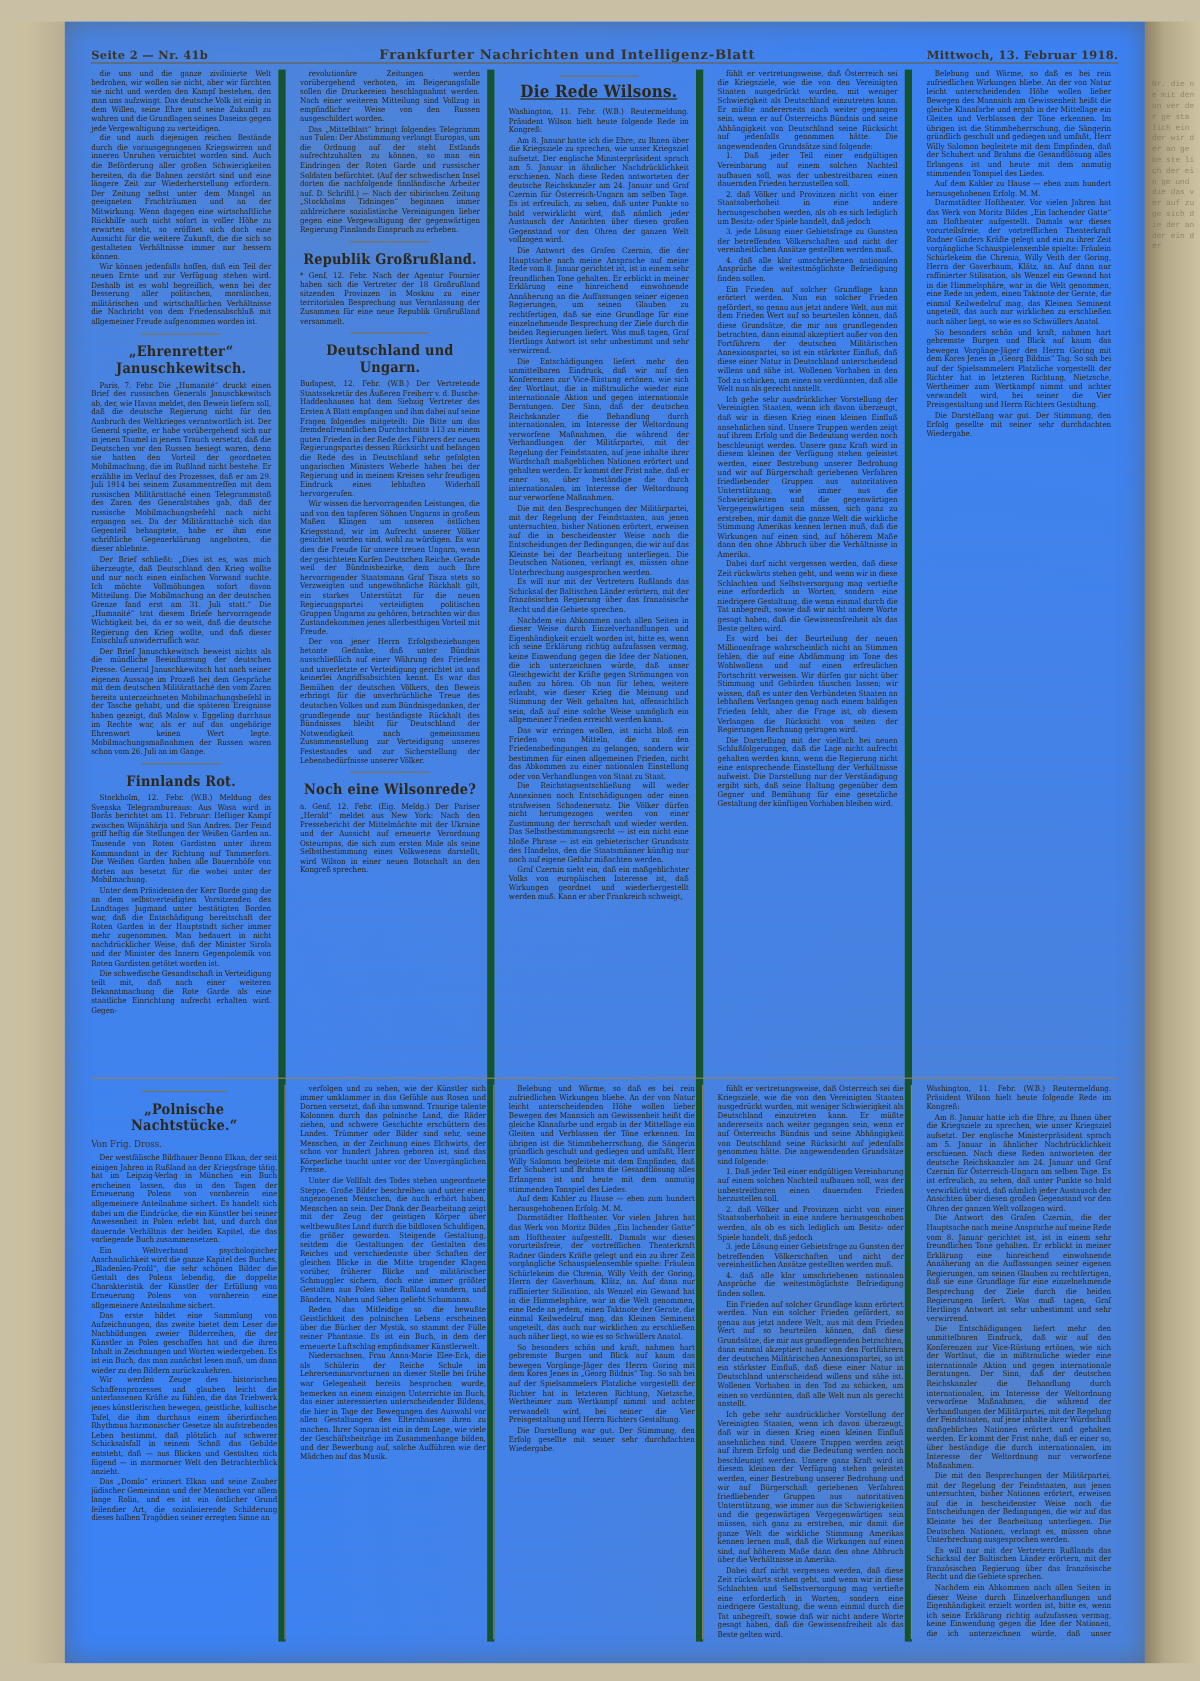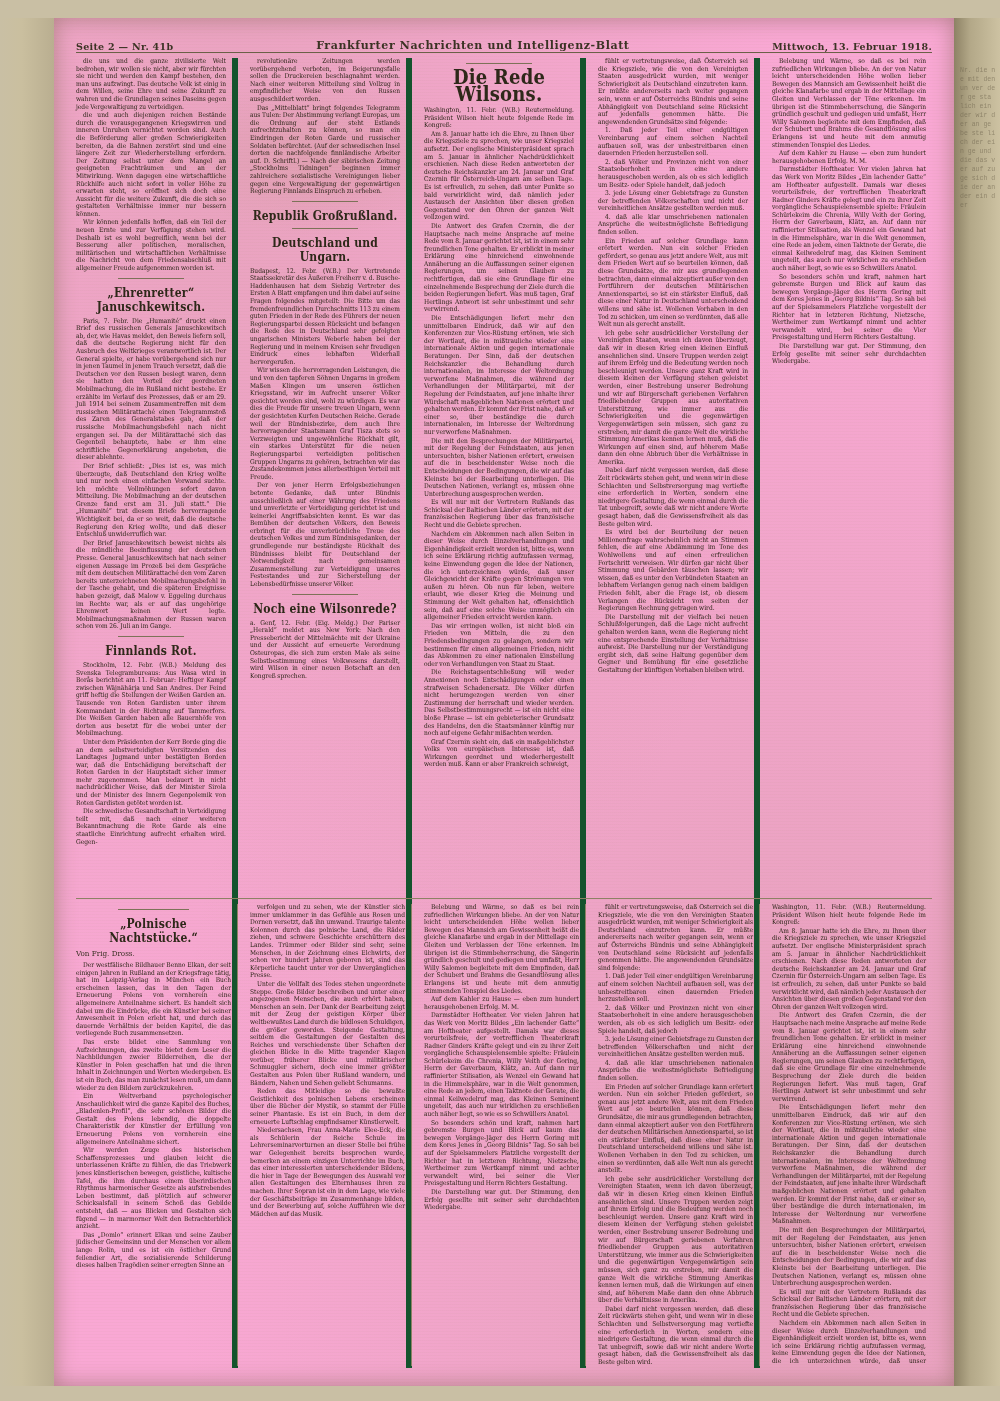--- a/index.html
+++ b/index.html
@@ -7,21 +7,21 @@
     width:1000px;height:1401px;
     background:#c9bfa4;
     font-family:"DejaVu Serif", serif;
     overflow:hidden;
   }
   
   #paper{
     position:absolute;
     left:54px;top:18px;
     width:900px;height:1368px;
-    background:#f9a8d4;
+    background:#3b82f6;
     box-shadow:0 0 22px rgba(90,75,45,.45) inset;
   }
   
   #gutter{
     position:absolute;left:954px;top:18px;width:46px;height:1368px;
     background:linear-gradient(90deg,#8d8265 0%,#b3a888 35%,#cdc2a2 100%);
   }
   #gutter .ghost{
     position:absolute;top:48px;left:6px;width:36px;height:1280px;
     font-size:6.5px;line-height:9px;color:#6a604a;opacity:.55;
@@ -71,21 +71,21 @@
     position:absolute;left:22px;top:880px;width:856px;height:0;
     border-top:1px solid #8d8164;
   }
 
   
   .hl{
     text-align:center;font-weight:bold;color:#2e2819;
     font-size:12px;line-height:14px;margin:7px 0 4px 0;
     letter-spacing:.2px;
   }
-  .hl.big{font-size:20px;line-height:17px;margin-top:0;}
+  .hl.big{font-size:14px;line-height:17px;margin-top:0;text-decoration:underline;}
   .byline{text-align:left;font-size:8px;margin:1px 0 4px 0;color:#3a3224;}
   .p{
     font-size:6.6px;line-height:7.6px;text-align:justify;color:#2b2417;
     margin:0 0 1px 0;text-indent:7px;word-spacing:-0.3px;
     font-family:"DejaVu Serif",serif;
   }
   .p.lead{text-indent:0;}
   .rule{border-top:1px solid #7d7258;margin:5px 18px 5px 18px;}
   .rule.short{margin:5px 42px;}
 
@@ -127,20 +127,21 @@
         <div class="hl frk">Finnlands Rot.</div>
         <p class="p frk">Stockholm, 12. Febr. (W.B.) Meldung des Svenska Telegrambureaus: Aus Wasa wird in Borås berichtet am 11. Februar: Heftiger Kampf zwischen Wäjnähärja und San Andres. Der Feind griff heftig die Stellungen der Weißen Garden an. Tausende von Roten Gardisten unter ihrem Kommandant in der Richtung auf Tammerfors. Die Weißen Garden haben alle Bauernhöfe von dorten aus besetzt für die wobei unter der Mobilmachung.</p>
         <p class="p frk">Unter dem Präsidenten der Kerr Borde ging die an dem selbstverteidigten Vorsitzenden des Landtages Jugmand unter bestätigten Borden war, daß die Entschädigung bereitschaft der Roten Garden in der Hauptstadt sicher immer mehr zugenommen. Man bedauert in nicht nachdrücklicher Weise, daß der Minister Sirola und der Minister des Innern Gegenpolemik von Roten Gardisten getötet worden ist.</p>
         <p class="p frk">Die schwedische Gesandtschaft in Verteidigung teilt mit, daß nach einer weiteren Bekanntmachung die Rote Garde als eine staatliche Einrichtung aufrecht erhalten wird. Gegen-</p>
       </div>
     <div class="col c1">
         <p class="p frk">revolutionäre Zeitungen werden vorübergehend verboten, im Beigerungsfalle sollen die Druckereien beschlagnahmt werden. Nach einer weiteren Mitteilung sind Vollzug in empfindlicher Weise von den Russen ausgeschildert worden.</p>
         <p class="p frk">Das „Mittelblatt“ bringt folgendes Telegramm aus Tulen: Der Abstimmung verlangt Europas, um die Ordnung auf der steht Estlands aufrechtzuhalten zu können, so man ein Eindringen der Roten Garde und russischer Soldaten befürchtet. (Auf der schwedischen Insel dorten die nachfolgende finnländische Arbeiter auf. D. Schriftl.) — Nach der sibirischen Zeitung „Stockholms Tidningen“ beginnen immer zahlreichere sozialistische Vereinigungen lieber gegen eine Vergewaltigung der gegenwärtigen Regierung Finnlands Einspruch zu erheben.</p>
         <div class="rule short"></div>
         <div class="hl frk">Republik Großrußland.</div>
+        <p class="p frk lead">* Genf, 12. Febr. Nach der Agentur Fournier haben sich die Vertreter der 18 Großrußland sitzenden Provinzen in Moskau zu einer territorialen Besprechung aus Veranlassung der Zusammen für eine neue Republik Großrußland versammelt.</p>
         <div class="rule short"></div>
         <div class="hl frk">Deutschland und Ungarn.</div>
         <p class="p frk lead">Budapest, 12. Febr. (W.B.) Der Vertretende Staatssekretär des Äußeren Freiherr v. d. Busche-Haddenhausen hat dem Siebzig Vertreter des Ersten A Blatt empfangen und ihm dabei auf seine Fragen folgendes mitgeteilt: Die Bitte um das fremdenfreundlichen Durchschnitts 113 zu einem guten Frieden in der Rede des Führers der neuen Regierungspartei dessen Rücksicht und befangen die Rede des in Deutschland sehr gefolgten ungarischen Ministers Weberle haben bei der Regierung und in meinem Kreisen sehr freudigen Eindruck eines lebhaften Widerhall hervorgerufen.</p>
         <p class="p frk">Wir wissen die hervorragenden Leistungen, die und von den tapferen Söhnen Ungarns in großem Maßen Klingen um unseren östlichen Kriegsstand, wir im Aufrecht unserer Völker gesichtet worden sind, wohl zu würdigen. Es war dies die Freude für unsere treuen Ungarn, wenn der gesichteten Kurfen Deutschen Reiche. Gerade weil der Bündnisbezirke, dem auch Ihre hervorragender Staatsmann Graf Tisza stets so Verzweigten und ungewöhnliche Rückhalt gilt, ein starkes Unterstützt für die neuen Regierungspartei verteidigten politischen Gruppen Ungarns zu gehören, betrachten wir das Zustandekommen jenes allerbesthigen Vorteil mit Freude.</p>
         <p class="p frk">Der von jener Herrn Erfolgsbeziehungen betonte Gedanke, daß unter Bündnis ausschließlich auf einer Währung des Friedens und unverletzte er Verteidigung gerichtet ist und keinerlei Angriffsabsichten kennt. Es war das Bemühen der deutschen Völkers, den Beweis erbringt für die unverbrüchliche Treue des deutschen Volkes und zum Bündnisgedanken, der grundlegende nur beständigste Rückhalt des Bündnisses bleibt für Deutschland der Notwendigkeit nach gemeinsamen Zusammenstellung zur Verteidigung unseres Festestandes und zur Sicherstellung der Lebensbedürfnisse unserer Völker.</p>
         <div class="rule short"></div>
         <div class="hl frk">Noch eine Wilsonrede?</div>
         <p class="p frk lead">a. Genf, 12. Febr. (Eig. Meldg.) Der Pariser „Herald“ meldet aus New York: Nach den Pressebericht der Mittelmächte mit der Ukraine und der Aussicht auf erneuerte Verordnung Osteuropas, die sich zum ersten Male als seine Selbstbestimmung eines Volkwesens darstellt, wird Wilson in einer neuen Botschaft an den Kongreß sprechen.</p>
       </div>
     <div class="col c2">
@@ -178,22 +179,22 @@
       </div>
   </div>
 
   <div id="midrule"></div>
 <div style="position: absolute; left: 22px; top: 886px; width: 856px; height: 462px;">
       <div style="position: absolute; top: 0px; left: 0px; width: 162px; height: 462px; border-right: 1px solid rgb(141, 129, 100); padding-right: 6px; box-sizing: border-box; overflow: hidden;">
         <div class="rule short"></div>
         <div class="hl frk">„Polnische Nachtstücke.“</div>
         <div class="byline frk">Von Frig. Dross.</div>
         <p class="p frk">Der westfälische Bildhauer Benno Elkan, der seit einigen Jahren in Rußland an der Kriegsfrage tätig, hat im Leipzig-Verlag in München ein Buch erscheinen lassen, das in den Tagen der Erneuerung Polens von vornherein eine allgemeinere Anteilnahme sichert. Es handelt sich dabei um die Eindrücke, die ein Künstler bei seiner Anwesenheit in Polen erlebt hat, und durch das dauernde Verhältnis der beiden Kapitel, die das vorliegende Buch zusammensetzen.</p>
+        <p class="p frk">Ein Weltverband psychologischer Anschaulichkeit wird die ganze Kapitel des Buches, „Bladenlen-Profil“, die sehr schönen Bilder die Gestalt des Polens lebendig, die doppelte Charakteristik der Künstler der Erfüllung von Erneuerung Polens von vornherein eine allgemeinere Anteilnahme sichert.</p>
         <p class="p frk">Das erste bildet eine Sammlung von Aufzeichnungen, das zweite bietet dem Leser die Nachbildungen zweier Bilderreihen, die der Künstler in Polen geschaffen hat und die ihren Inhalt in Zeichnungen und Worten wiedergeben. Es ist ein Buch, das man zunächst lesen muß, um dann wieder zu den Bildern zurückzukehren.</p>
-        <p class="p frk">Ein Weltverband psychologischer Anschaulichkeit wird die ganze Kapitel des Buches, „Bladenlen-Profil“, die sehr schönen Bilder die Gestalt des Polens lebendig, die doppelte Charakteristik der Künstler der Erfüllung von Erneuerung Polens von vornherein eine allgemeinere Anteilnahme sichert.</p>
         <p class="p frk">Wir werden Zeuge des historischen Schaffensprozesses und glauben leicht die unterlassenen Kräfte zu fühlen, die das Triebwerk jenes künstlerischen bewegen, geistliche, kultische Tafel, die ihm durchaus einem überirdischen Rhythmus harmonischer Gesetze als aufstrebendes Leben bestimmt, daß plötzlich auf schwerer Schicksalsfall in seinem Schoß das Gebilde entsteht, daß — aus Blicken und Gestalten sich fügend — in marmorner Welt den Betrachterblick anzieht.</p>
         <p class="p frk">Das „Domlo“ erinnert Elkan und seine Zauber jüdischer Gemeinsinn und der Menschen vor allem lange Rolin, und es ist ein östlicher Grund feilendier Art, die sozialisierende Schilderung dieses halben Tragödien seiner erregten Sinne an</p>
       </div>
       <div style="position: absolute; top: 0px; left: 174px; width: 162px; height: 462px; border-right: 1px solid rgb(141, 129, 100); padding-right: 6px; box-sizing: border-box; overflow: hidden;">
         <p class="p frk">verfolgen und zu sehen, wie der Künstler sich immer umklammer in das Gefühle aus Rosen und Dornen versetzt, daß ihn umwand. Traurige talente Kolonnen durch das polnische Land, die Räder ziehen, und schwere Geschichte erschüttern des Landes. Trümmer oder Bilder sind sehr, seine Menschen, in der Zeichnung eines Elchwirts, der schon vor hundert Jahren geboren ist, sind das Körperliche taucht unter vor der Unvergänglichen Presse.</p>
         <p class="p frk">Unter die Vollfalt des Todes stehen ungeordnete Steppe. Große Bilder beschreiben und unter einer angezogenen Menschen, die auch erhört haben, Menschen an sein. Der Dank der Bearbeitung zeigt mit der Zeug der geistigen Körper über weltbewußtes Land durch die bildlosen Schuldigen, die größer geworden. Steigende Gestaltung, seitdem die Gestaltungen der Gestalten des Reiches und verschiedenste über Schaften der gleichen Blicke in die Mitte tragender Klagen vorüber, früherer Blicke und militärischer Schmuggler sichern, doch eine immer größter Gestalten aus Polen über Rußland wandern, und Bändern, Nahen und Sehen geliebt Schumanns.</p>
         <p class="p frk">Reden das Mitleidige so die bewußte Geistlichkeit des polnischen Lebens erscheinen über die Bücher der Mystik, so stammt der Fülle seiner Phantasie. Es ist ein Buch, in dem der erneuerte Luftschlag empfindsamer Künstlerwelt.</p>
         <p class="p frk">Niedersachsen, Frau Anna-Marie Elee-Eck, die als Schülerin der Reiche Schule im Lehrerseminarvorturnen an dieser Stelle bei frühe war Gelegenheit bereits besprochen wurde, bemerken an einem einzigen Unterrichte im Buch, das einer interessierten unterscheidender Bildens, die hier in Tage der Bewegungen des Auswahl vor allen Gestaltungen des Elternhauses ihren zu machen. Ihrer Sopran ist ein in dem Lage, wie viele der Geschäftsbeiträge im Zusammenhange bilden, und der Bewerbung auf, solche Aufführen wie der Mädchen auf das Musik.</p>
       </div>
       <div style="position: absolute; top: 0px; left: 348px; width: 162px; height: 462px; border-right: 1px solid rgb(141, 129, 100); padding-right: 6px; box-sizing: border-box; overflow: hidden;">

